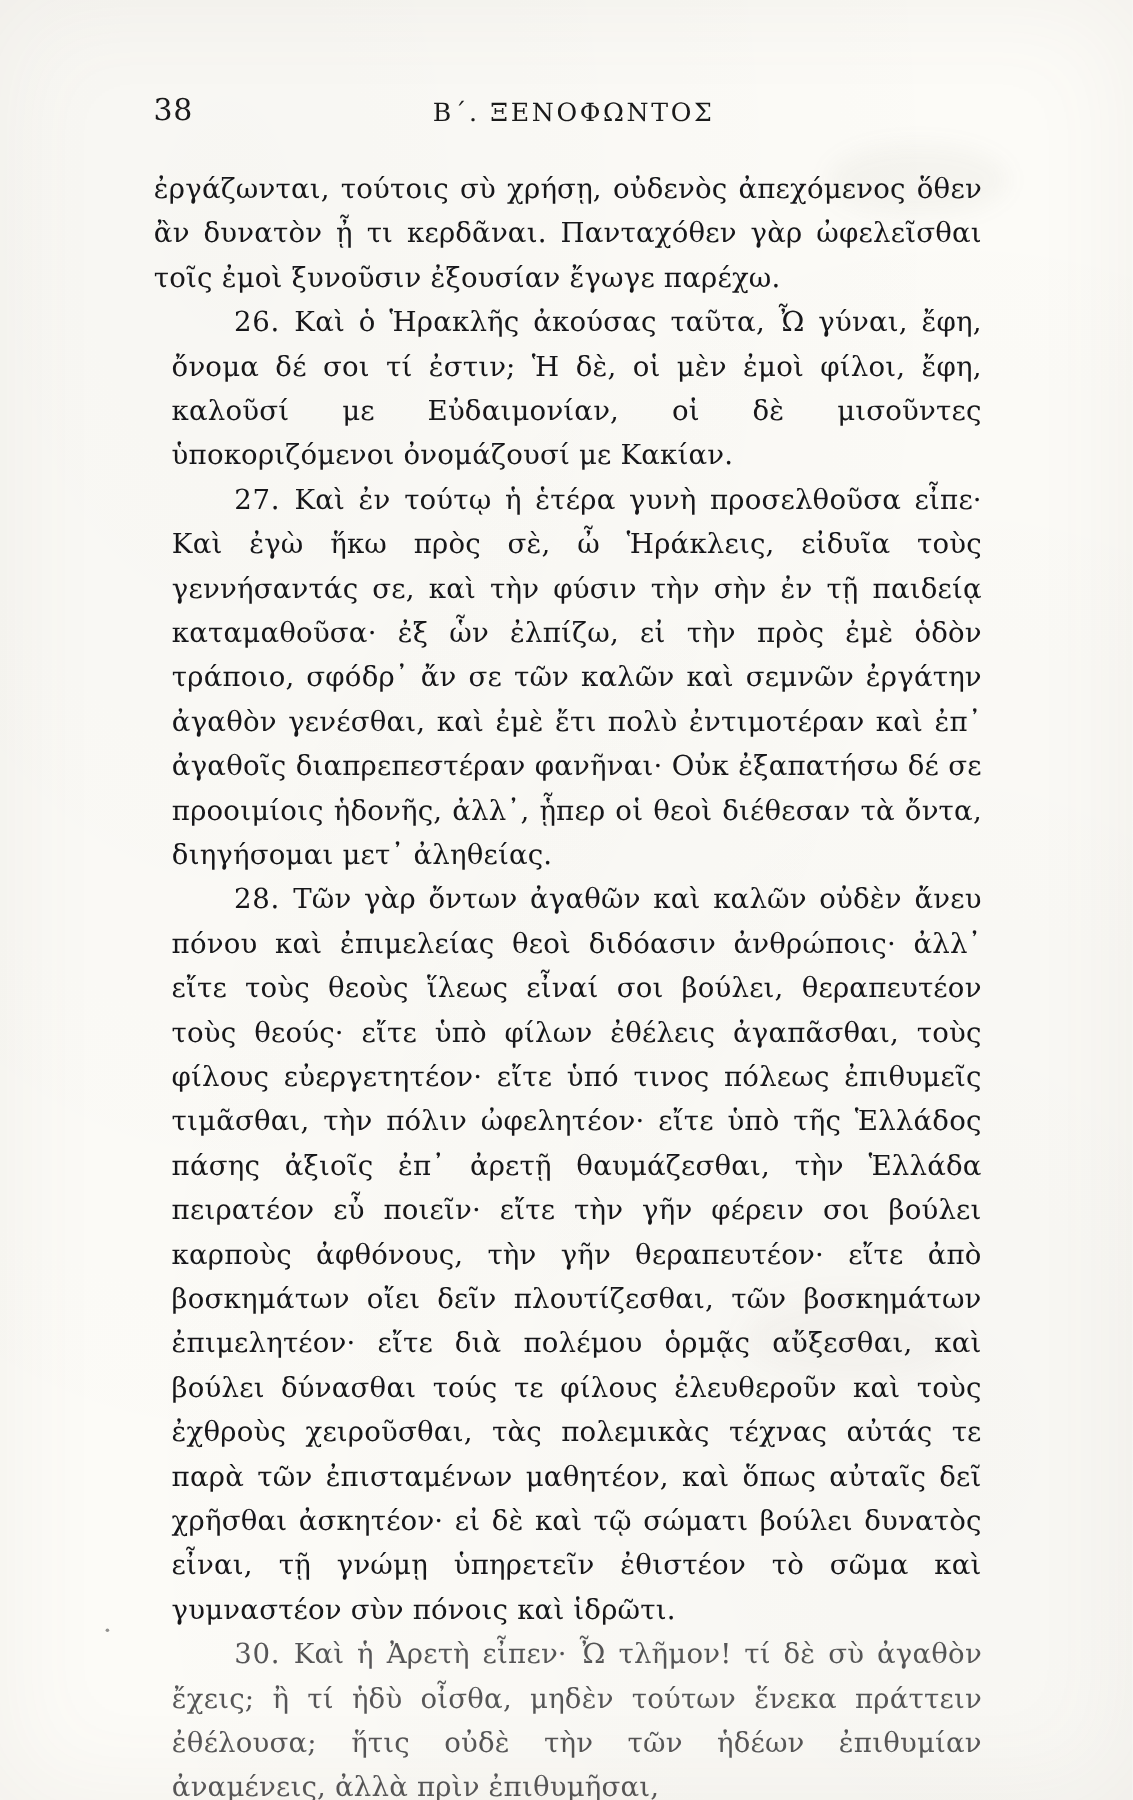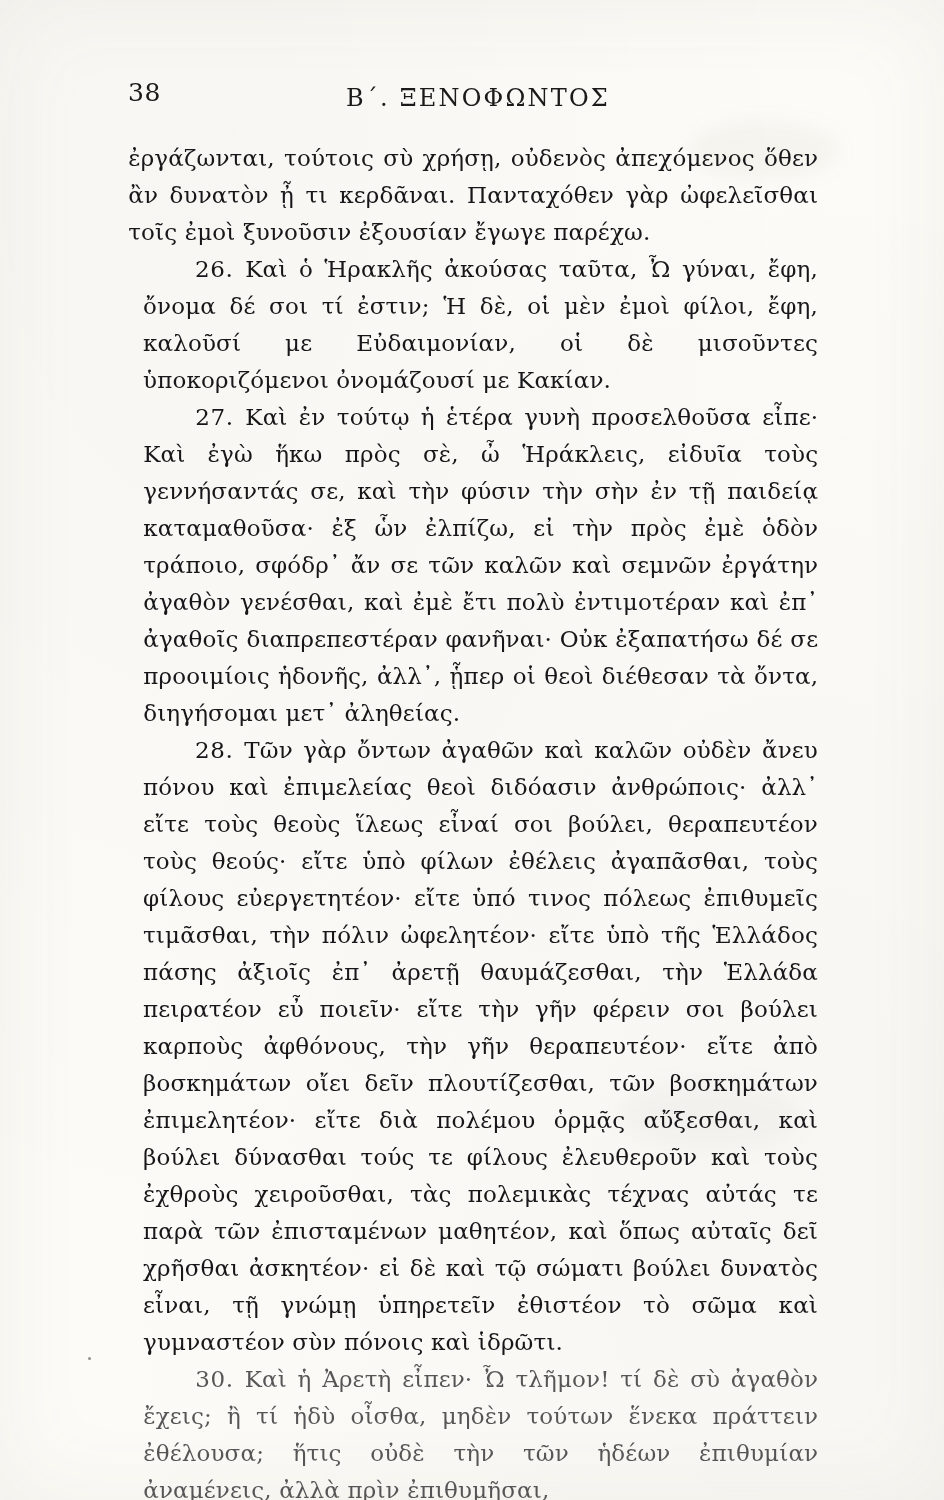--- a/index.html
+++ b/index.html
@@ -26,34 +26,34 @@
       #fcfbf7;
   }
   .page-inner {
     position: absolute;
     left: 128px;
     top: 78px;
     width: 690px;
   }
   .header-row {
     display: flex;
-    align-items: center;
+    align-items: flex-end;
     margin-bottom: 34px;
     height: 28px;
   }
   .folio {
     font-size: 25px;
     letter-spacing: 0.5px;
     color: #1a1a1a;
     width: 80px;
   }
   .running-head {
     flex: 1;
     text-align: center;
-    font-size: 24px;
+    font-size: 21px;
     letter-spacing: 2.2px;
     color: #1a1a1a;
     padding-right: 70px;
     margin-top: 12px;
   }
   .body-text {
     font-size: 23px;
     line-height: 37px;
     text-align: justify;
     color: #17171a;

